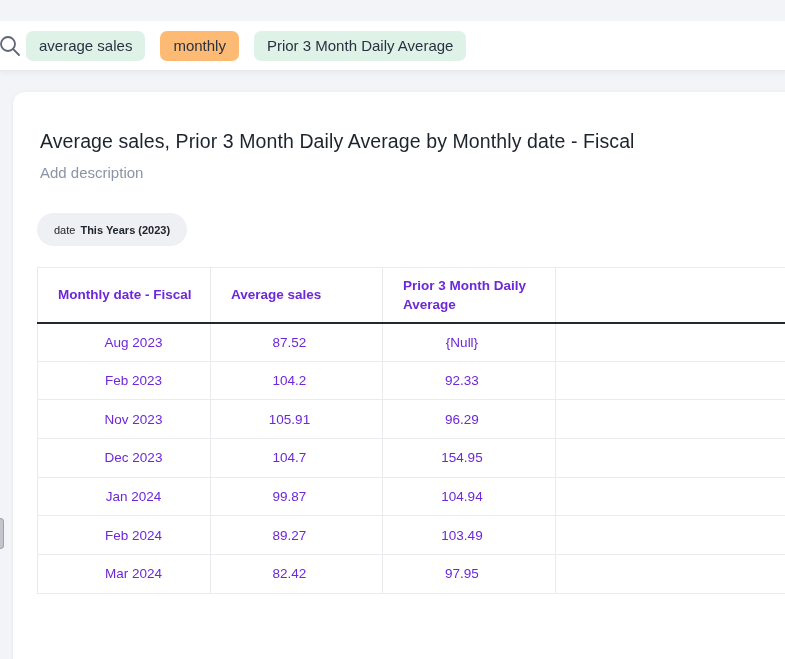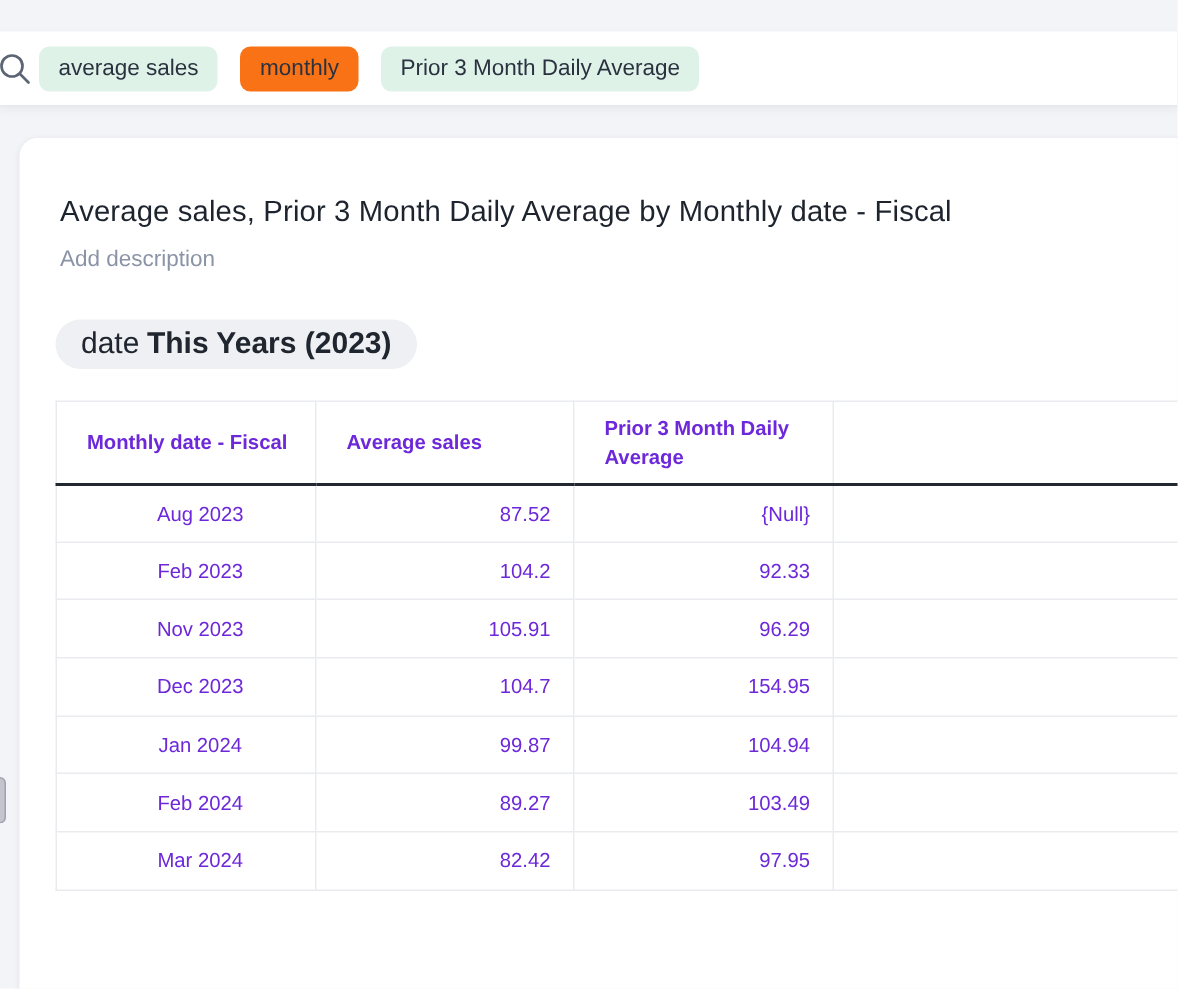--- a/index.html
+++ b/index.html
@@ -76,21 +76,21 @@
     margin: 0 0 32px 0;
     cursor: pointer;
   }
   .filter-chip {
     display: inline-flex;
     align-items: center;
     height: 33px;
     padding: 0 17px;
     border-radius: 17px;
     background: #eef0f3;
-    font-size: 20px;
+    font-size: 11px;
     color: #20262f;
     margin-left: -3px;
     margin-bottom: 21px;
     cursor: pointer;
   }
   .filter-chip .filter-value {
     font-weight: 700;
     margin-left: 5px;
   }
 
@@ -126,21 +126,21 @@
   .data-table tbody td {
     height: 38.7px;
     vertical-align: middle;
     background: #ffffff;
   }
   .data-table tbody td.month-cell {
     text-align: center;
     padding-left: 20px;
   }
   .data-table tbody td.num-cell {
-    text-align: right;
+    text-align: center;
     padding-right: 15px;
   }
 
   
   .left-scroll-thumb {
     position: absolute;
     left: 0; top: 518px;
     width: 4px; height: 31px;
     background: #c3c4cd;
     border: 1px solid #9fa1ac;
@@ -154,21 +154,21 @@
 <body>
 
 <div class="top-strip"></div>
 
 <div class="search-bar">
   <svg class="search-icon" viewBox="0 0 22 22">
     <circle cx="9" cy="9" r="7" fill="none" stroke="#5d6575" stroke-width="1.8"></circle>
     <line x1="14.2" y1="14.2" x2="20" y2="20" stroke="#5d6575" stroke-width="1.8" stroke-linecap="round"></line>
   </svg>
   <span class="token" style="background-color: rgb(223, 242, 232);">average sales</span>
-  <span class="token" style="background-color: #f97316;">monthly</span>
+  <span class="token" style="background-color: #fdba74;">monthly</span>
   <span class="token" style="background-color: rgb(223, 242, 232);">Prior 3 Month Daily Average</span>
 </div>
 
 <div class="card">
 
   <h1 class="page-title">Average sales, Prior 3 Month Daily Average by Monthly date - Fiscal</h1>
 
   <div class="add-description">Add description</div>
 
   <div class="filter-chip">

